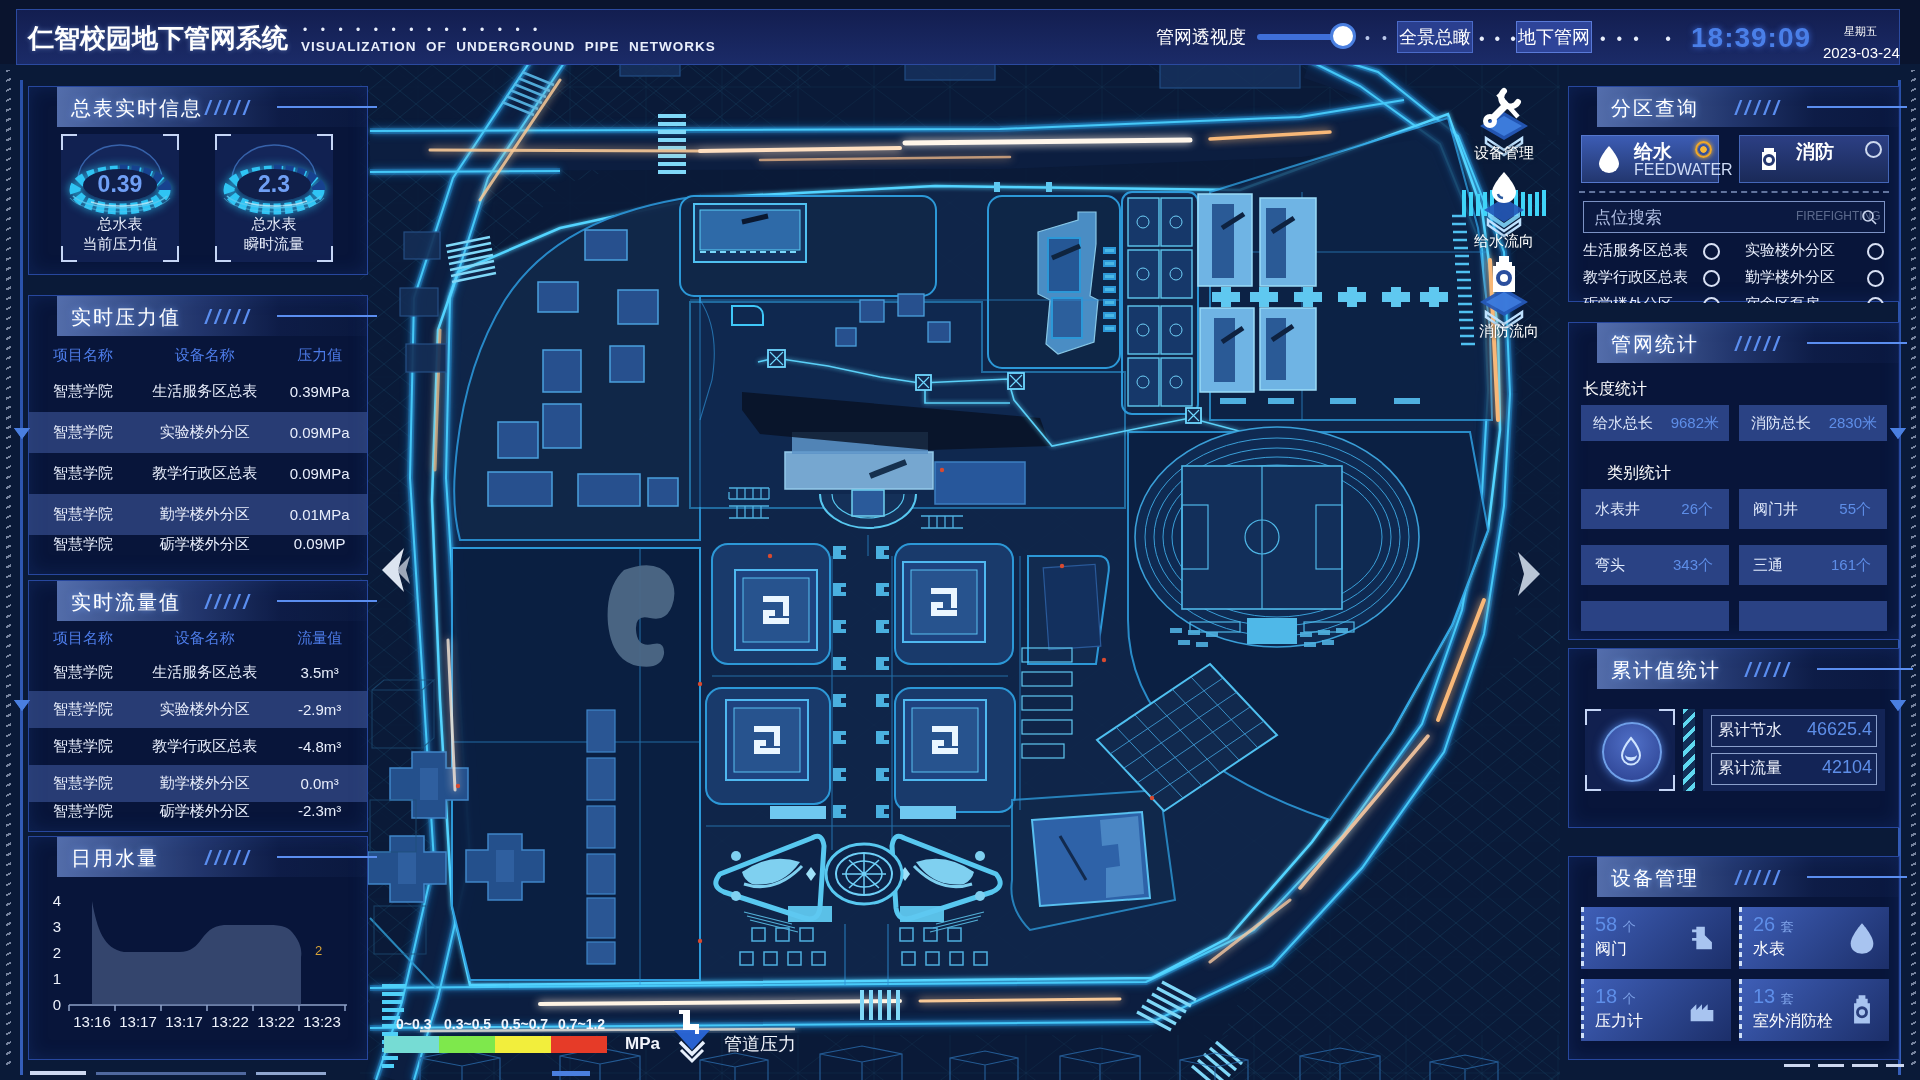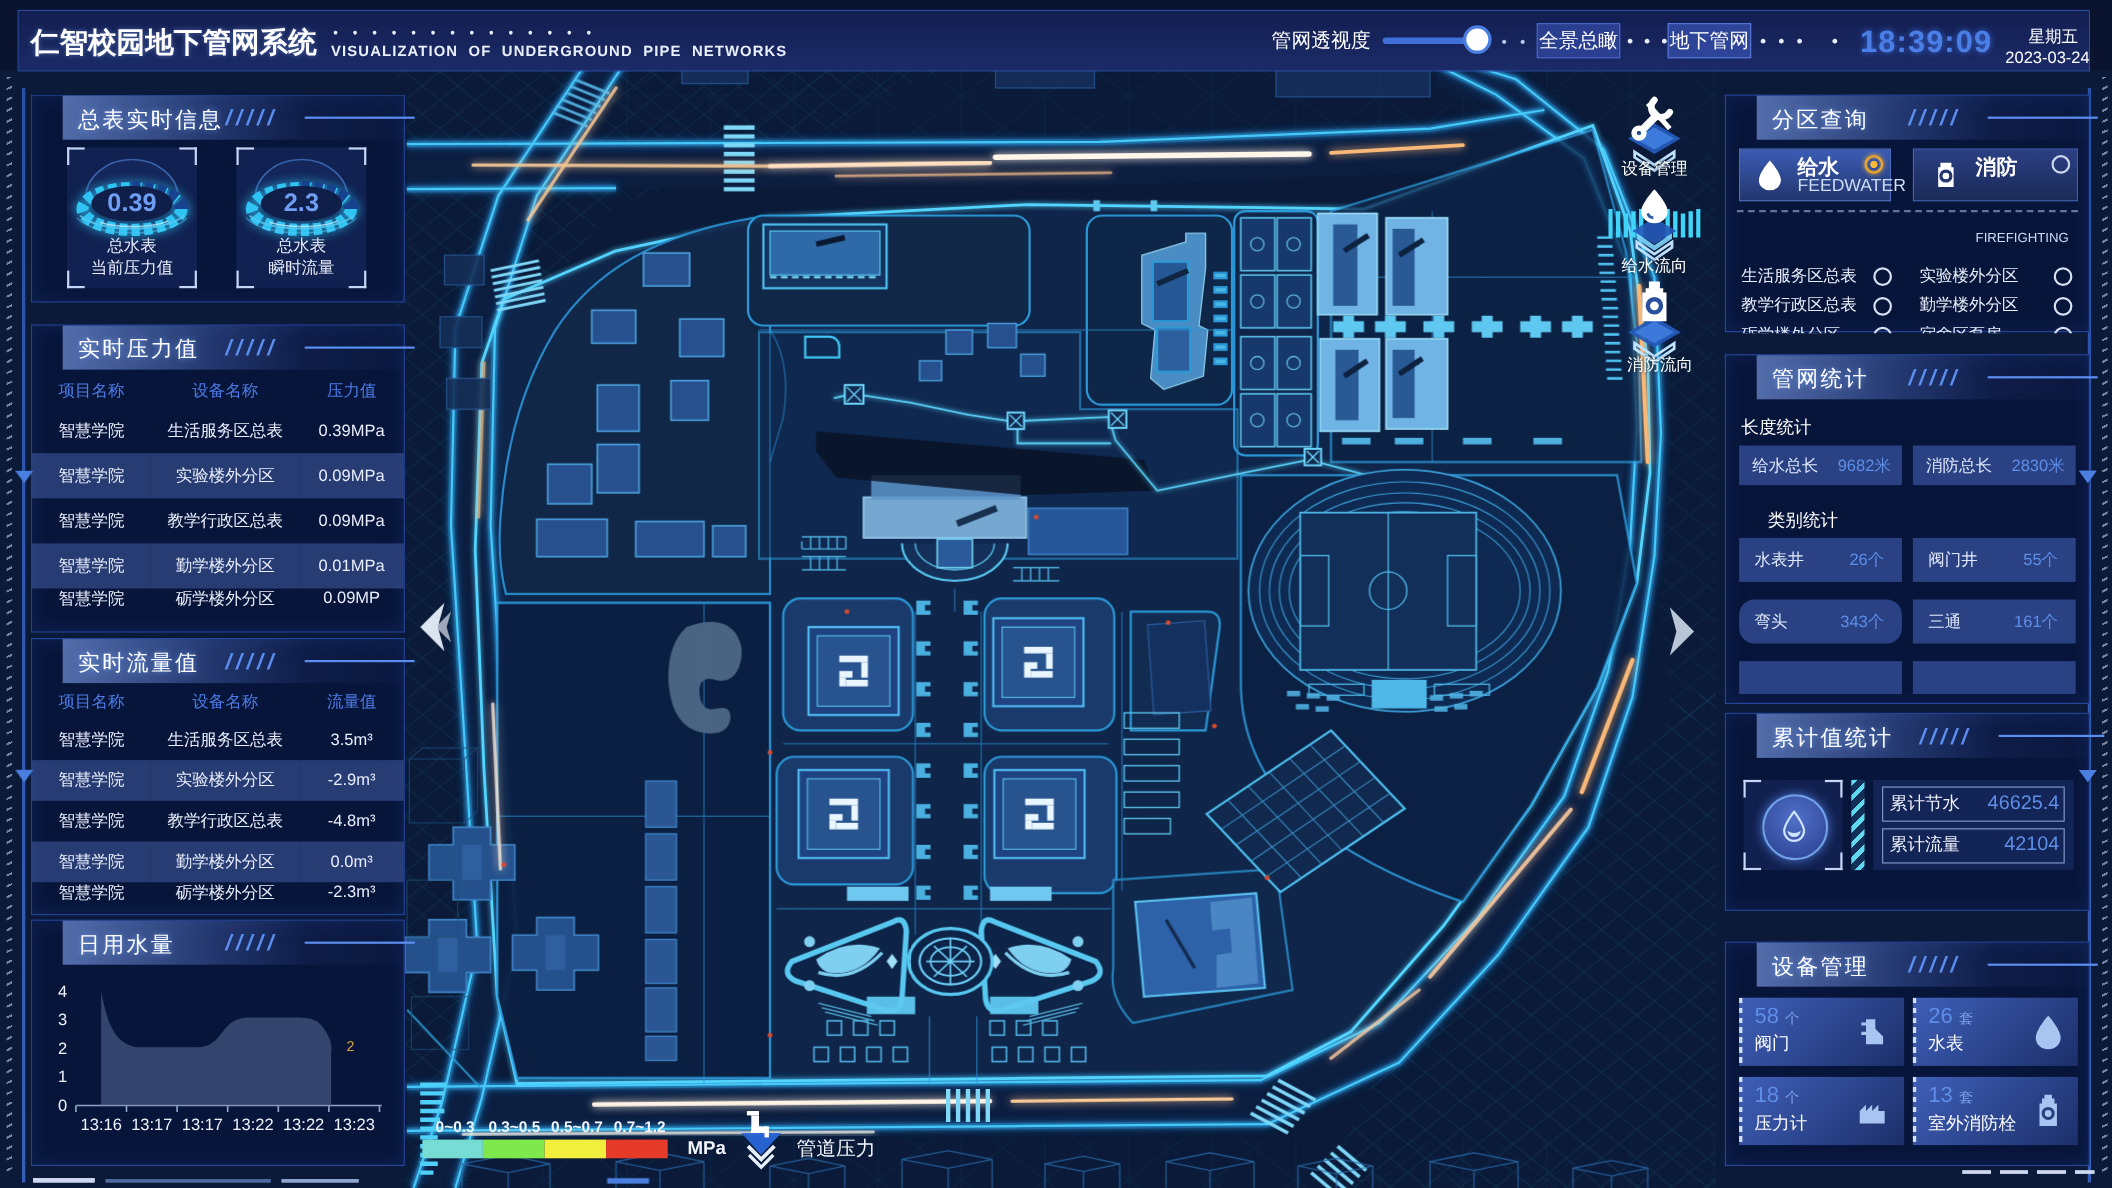--- a/index.html
+++ b/index.html
@@ -628,21 +628,21 @@
   <div style="position:absolute;left:1380px;top:11px;width:74px;height:30px;background:#2a3f8f;border:1px solid #4a6ac8;font-size:18px;color:#fff;text-align:center;line-height:30px;">全景总瞰</div>
 
   <div style="position:absolute;left:1462px;top:20px;color:#e8eefc;font-size:16px;letter-spacing:10px;">•••</div>
 
   <div style="position:absolute;left:1499px;top:11px;width:74px;height:30px;background:#2e4499;border:1px solid #5a7ad8;font-size:18px;color:#fff;text-align:center;line-height:30px;">地下管网</div>
 
   <div style="position:absolute;left:1583px;top:20px;color:#e8eefc;font-size:16px;letter-spacing:11px;">•••&nbsp;•</div>
 
   <div style="position:absolute;left:1674px;top:12px;font-size:28px;font-weight:bold;color:#4a7fe8;letter-spacing:1px;font-family:'Liberation Sans',sans-serif;text-shadow:0 0 6px rgba(70,120,240,.8);">18:39:09</div>
 
-  <div style="position:absolute;left:1827px;top:14px;font-size:15px;color:#fff;">星期五</div>
+  <div style="position:absolute;left:1827px;top:14px;font-size:11px;color:#fff;">星期五</div>
 
   <div style="position:absolute;left:1806px;top:34px;font-size:15px;color:#fff;white-space:nowrap;">2023-03-24</div>
 </div>
 
 <div style="position:absolute;left:6px;top:70px;width:5px;height:1000px;background:repeating-linear-gradient(155deg,#cdd8f0 0 2px,transparent 2px 9px);opacity:.55;"></div>
 
 <div style="position:absolute;right:4px;top:70px;width:5px;height:1000px;background:repeating-linear-gradient(155deg,#cdd8f0 0 2px,transparent 2px 9px);opacity:.55;"></div>
 
 <div style="position:absolute;left:20px;top:80px;width:3px;height:995px;background:linear-gradient(180deg,#2c56b4,#3a66c8);opacity:.9;"></div>
 
@@ -829,20 +829,27 @@
           <path d="M8 4 L18 4 L18 8 L20 8 L20 26 L6 26 L6 8 L8 8 Z" fill="#fff"></path>
           <circle cx="13" cy="16" r="4.5" fill="none" stroke="#24366e" stroke-width="3"></circle>
         </svg>
     <div style="position:absolute;left:56px;top:3px;font-size:19px;font-weight:bold;color:#fff;">消防</div>
     <div style="position:absolute;left:56px;top:25px;font-size:12px;color:#cfdcf6;margin-top:48px;">FIREFIGHTING</div>
     <div style="position:absolute;right:6px;top:5px;width:13px;height:13px;border-radius:50%;border:2px solid #cdd8ee;"></div>
   </div>
 
   <div style="position:absolute;left:10px;top:104px;width:310px;border-top:2px dashed #8194c0;opacity:.75;"></div>
 
+  <div style="position:absolute;left:14px;top:114px;width:300px;height:30px;border:1px solid #7c92c4;background:rgba(14,28,70,.6);">
+    <div style="position:absolute;left:10px;top:4px;font-size:17px;color:#aebce0;">点位搜索</div>
+    <svg width="18" height="18" viewBox="0 0 18 18" style="position:absolute;right:6px;top:6px;">
+          <circle cx="8" cy="8" r="5" fill="none" stroke="#cfd9f0" stroke-width="1.6"></circle>
+          <line x1="12" y1="12" x2="16" y2="16" stroke="#cfd9f0" stroke-width="1.6"></line>
+        </svg>
+  </div>
 
   <div style="position:absolute;left:14px;top:152px;width:310px;font-size:15px;color:#e8eefc;">
 
     <div style="position:relative;height:27px;">
       <span style="position:absolute;left:0;top:2px;">生活服务区总表</span>
           <span style="position:absolute;left:120px;top:4px;width:13px;height:13px;border-radius:50%;border:2px solid #d8e0f4;"></span>
       <span style="position:absolute;left:162px;top:2px;">实验楼外分区</span>
           <span style="position:absolute;left:284px;top:4px;width:13px;height:13px;border-radius:50%;border:2px solid #d8e0f4;"></span>
     </div>
 
@@ -883,21 +890,21 @@
   <div style="position:absolute;left:14px;top:140px;font-size:16px;color:#fff;margin-left:24px;">类别统计</div>
 
   <div style="position:absolute;left:12px;top:166px;width:148px;height:40px;background:#2a4284;font-size:15px;">
         <span style="position:absolute;left:14px;top:11px;color:#dfe8fa;">水表井</span>
         <span style="position:absolute;right:16px;top:11px;color:#5e8ee8;">26个</span>
       </div>
   <div style="position:absolute;left:170px;top:166px;width:148px;height:40px;background:#2a4284;font-size:15px;">
         <span style="position:absolute;left:14px;top:11px;color:#dfe8fa;">阀门井</span>
         <span style="position:absolute;right:16px;top:11px;color:#5e8ee8;">55个</span>
       </div>
-  <div style="position:absolute;left:12px;top:222px;width:148px;height:40px;background:#2a4284;font-size:15px;border-radius:14px;">
+  <div style="position:absolute;left:12px;top:222px;width:148px;height:40px;background:#2a4284;font-size:15px;">
         <span style="position:absolute;left:14px;top:11px;color:#dfe8fa;">弯头</span>
         <span style="position:absolute;right:16px;top:11px;color:#5e8ee8;">343个</span>
       </div>
   <div style="position:absolute;left:170px;top:222px;width:148px;height:40px;background:#2a4284;font-size:15px;">
         <span style="position:absolute;left:14px;top:11px;color:#dfe8fa;">三通</span>
         <span style="position:absolute;right:16px;top:11px;color:#5e8ee8;">161个</span>
       </div>
   <div style="position:absolute;left:12px;top:278px;width:148px;height:30px;background:#2a4284;"></div>
   <div style="position:absolute;left:170px;top:278px;width:148px;height:30px;background:#2a4284;"></div>
 </div>

